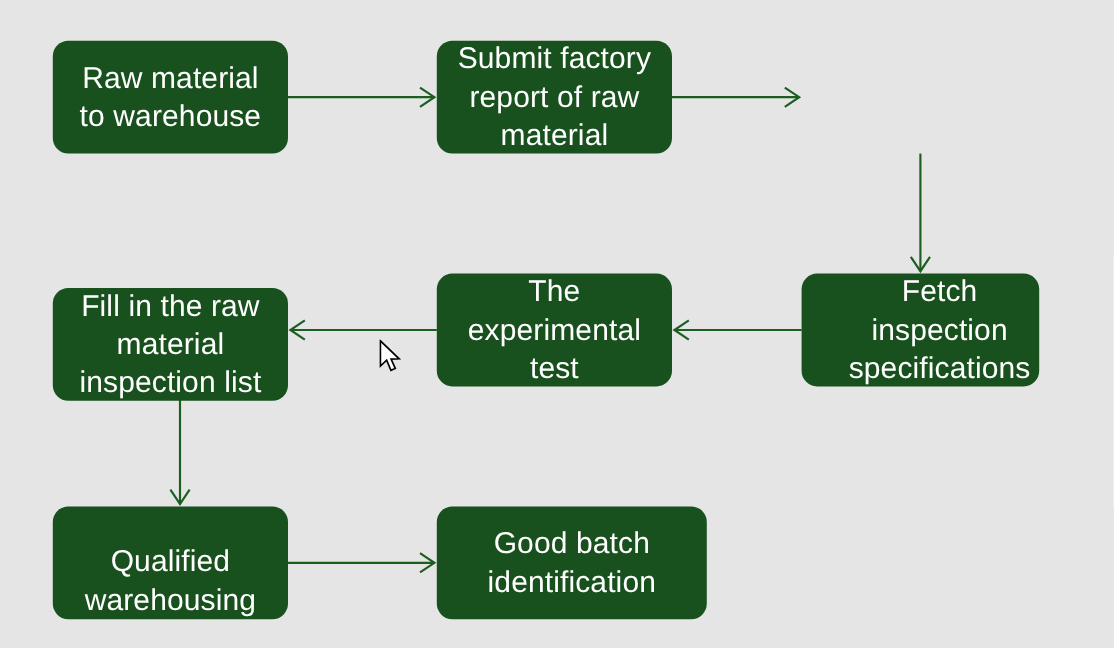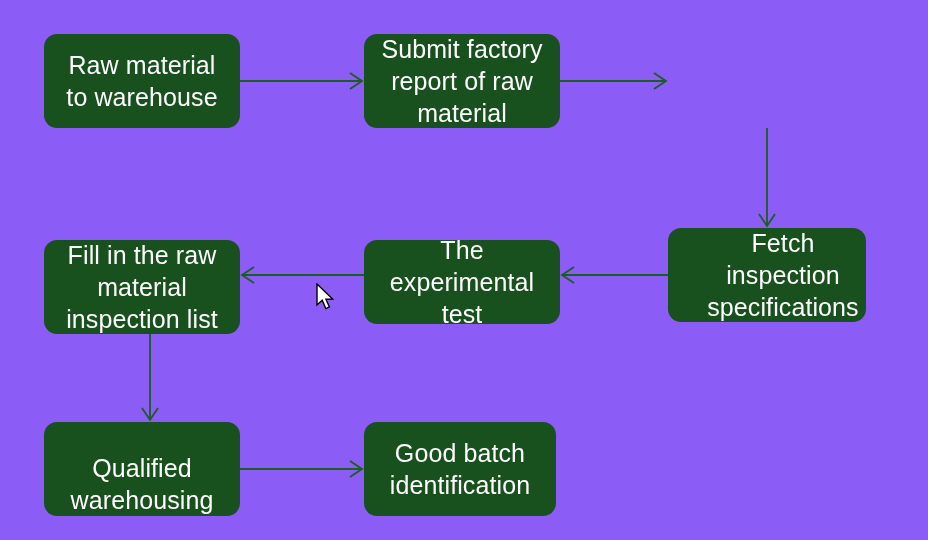--- a/index.html
+++ b/index.html
@@ -10,21 +10,21 @@
   body {
     width: 928px;
     height: 540px;
     overflow: hidden;
     font-family: "Liberation Sans", sans-serif;
   }
   #canvas {
     position: relative;
     width: 928px;
     height: 540px;
-    background: #8b5cf6;
+    background: #e5e5e5;
   }
   #edges {
     position: absolute;
     left: 0;
     top: 0;
     width: 928px;
     height: 540px;
     pointer-events: none;
   }
   .node {
@@ -110,38 +110,38 @@
 material</span>
   </div>
 
 
   <div class="node" style="left:668px; top:228px; width:198px; height:94px;padding-left:32px;">
     <span class="node-label">Fetch
 inspection
 specifications</span>
   </div>
 
-  <div class="node" style="left:364px; top:228px; width:196px; height:84px;margin-top:12px;">
+  <div class="node" style="left:364px; top:228px; width:196px; height:94px;">
     <span class="node-label">The
 experimental
 test</span>
   </div>
 
   <div class="node" style="left:44px; top:240px; width:196px; height:94px;">
     <span class="node-label">Fill in the raw
 material
 inspection list</span>
   </div>
 
   <div class="node" style="left:44px; top:422px; width:196px; height:94px;align-items:flex-end;">
     <span class="node-label">Qualified
 warehousing</span>
   </div>
 
-  <div class="node" style="left:364px; top:422px; width:192px; height:94px;align-items:center;">
+  <div class="node" style="left:364px; top:422px; width:225px; height:94px;align-items:center;">
     <span class="node-label">Good batch
 identification</span>
   </div>
 
   <svg id="cursor" style="left:316px; top:283px;" width="22" height="30" viewBox="0 0 22 30">
     <polygon points="1,1 1,22 6.2,17.2 9.8,25.6 13.4,24 9.9,16.2 16.6,16" fill="#ffffff" stroke="#000000" stroke-width="1.4" stroke-linejoin="miter"></polygon>
   </svg>
 
 </div>
 

